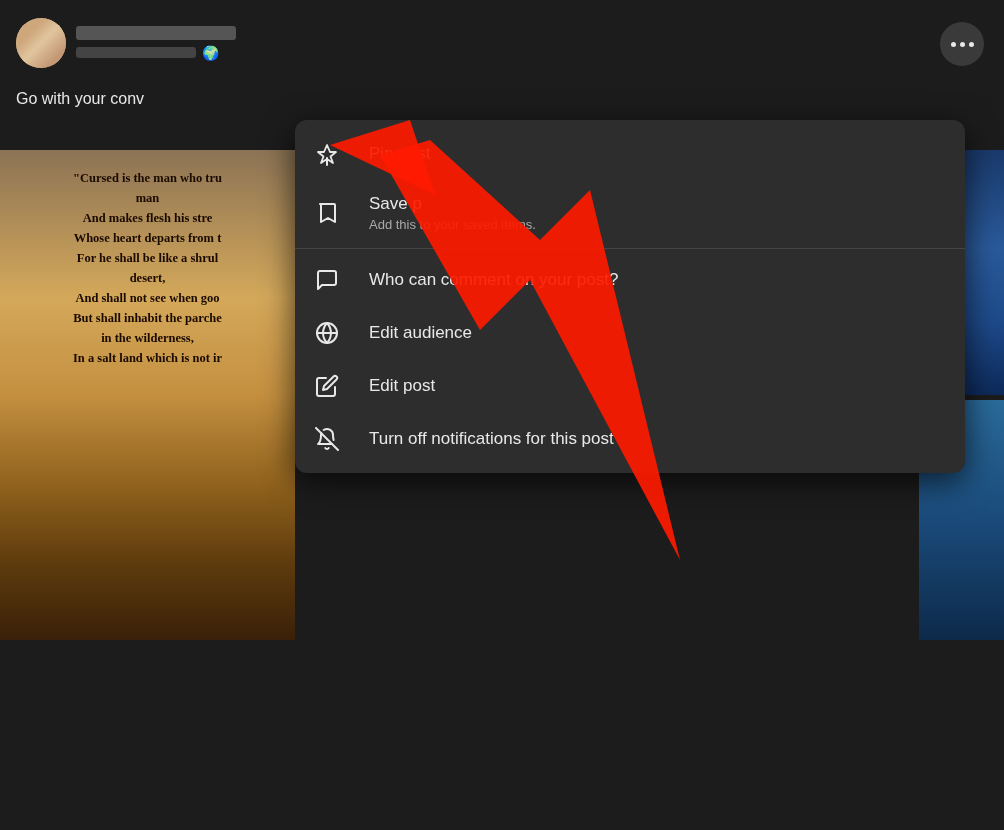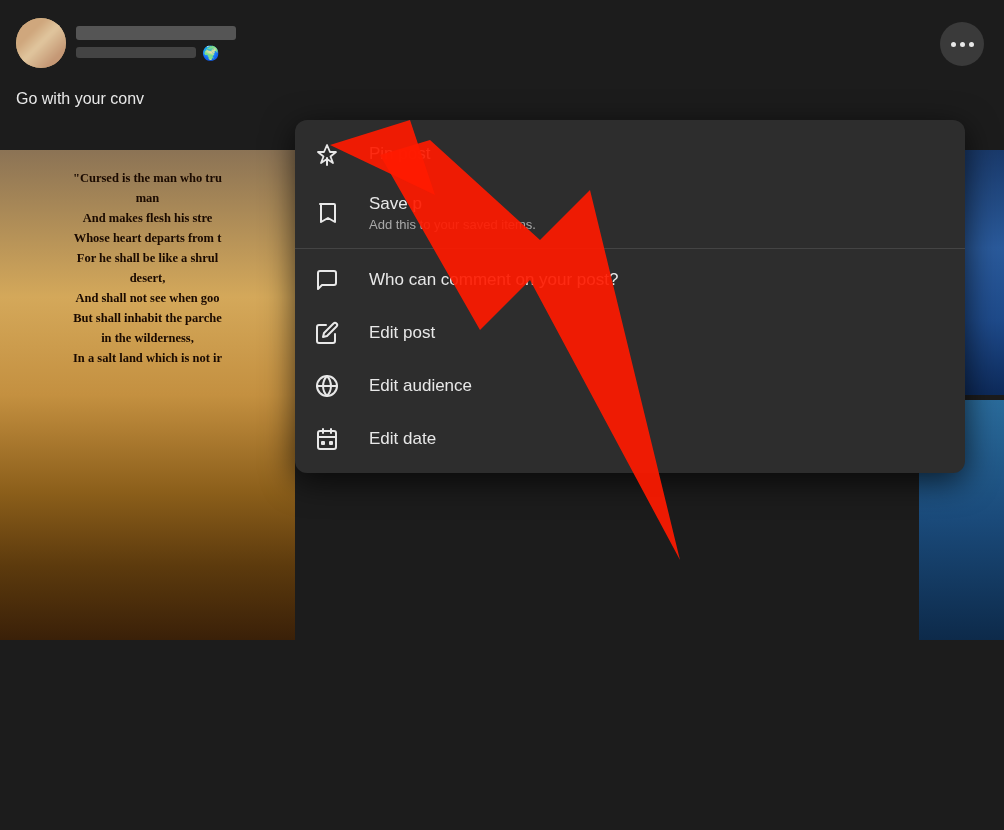--- a/index.html
+++ b/index.html
@@ -297,59 +297,58 @@
       </svg>
     </div>
     <div class="menu-text">
       <span class="menu-label">Who can comment on your post?</span>
     </div>
   </div>
 
   <div class="menu-item">
     <div class="menu-icon">
       <svg viewBox="0 0 24 24">
-        <path d="M11 4H4a2 2 0 00-2 2v14a2 2 0 002 2h14a2 2 0 002-2v-7"></path>
-        <path d="M18.5 2.5a2.121 2.121 0 013 3L12 15l-4 1 1-4 9.5-9.5z"></path>
-      </svg>
-    </div>
-    <div class="menu-text">
-      <span class="menu-label">Edit post</span>
-    </div>
-  </div>
-
-  <div class="menu-item">
-    <div class="menu-icon">
-      <svg viewBox="0 0 24 24">
         <circle cx="12" cy="12" r="10"></circle>
         <line x1="2" y1="12" x2="22" y2="12"></line>
         <path d="M12 2a15.3 15.3 0 014 10 15.3 15.3 0 01-4 10 15.3 15.3 0 01-4-10 15.3 15.3 0 014-10z"></path>
       </svg>
     </div>
     <div class="menu-text">
       <span class="menu-label">Edit audience</span>
     </div>
   </div>
 
-
-
-  <div class="menu-item">
-    <div class="menu-icon">
-      <svg viewBox="0 0 24 24">
-        <rect x="3" y="4" width="18" height="18" rx="2" ry="2"></rect>
-        <line x1="16" y1="2" x2="16" y2="6"></line>
-        <line x1="8" y1="2" x2="8" y2="6"></line>
-        <line x1="3" y1="10" x2="21" y2="10"></line>
-        <rect x="6" y="14" width="4" height="4" rx="1" fill="#e8e8e8" stroke="none"></rect>
-        <rect x="14" y="14" width="4" height="4" rx="1" fill="#e8e8e8" stroke="none"></rect>
-      </svg>
-    </div>
-    <div class="menu-text">
-      <span class="menu-label">Edit date</span>
-    </div>
-  </div>
+  <div class="menu-item">
+    <div class="menu-icon">
+      <svg viewBox="0 0 24 24">
+        <path d="M11 4H4a2 2 0 00-2 2v14a2 2 0 002 2h14a2 2 0 002-2v-7"></path>
+        <path d="M18.5 2.5a2.121 2.121 0 013 3L12 15l-4 1 1-4 9.5-9.5z"></path>
+      </svg>
+    </div>
+    <div class="menu-text">
+      <span class="menu-label">Edit post</span>
+    </div>
+  </div>
+
+  <div class="menu-item">
+    <div class="menu-icon">
+      <svg viewBox="0 0 24 24">
+        <path d="M13.73 21a2 2 0 01-3.46 0"></path>
+        <path d="M18.63 13A17.89 17.89 0 0118 8"></path>
+        <path d="M6.26 6.26A5.86 5.86 0 006 8c0 7-3 9-3 9h14"></path>
+        <path d="M18 8a6 6 0 00-9.33-5"></path>
+        <line x1="1" y1="1" x2="23" y2="23" stroke="#e8e8e8" stroke-width="2"></line>
+      </svg>
+    </div>
+    <div class="menu-text">
+      <span class="menu-label">Turn off notifications for this post</span>
+    </div>
+  </div>
+
+
 
 
 </div>
 
 <svg class="arrow-overlay" viewBox="0 0 1004 830" xmlns="http://www.w3.org/2000/svg">
 
   <defs>
     <marker id="arrowhead" markerWidth="12" markerHeight="12" refX="3" refY="6" orient="auto">
       <polygon points="0 0, 12 6, 0 12" fill="#ff1a00"></polygon>
     </marker>

